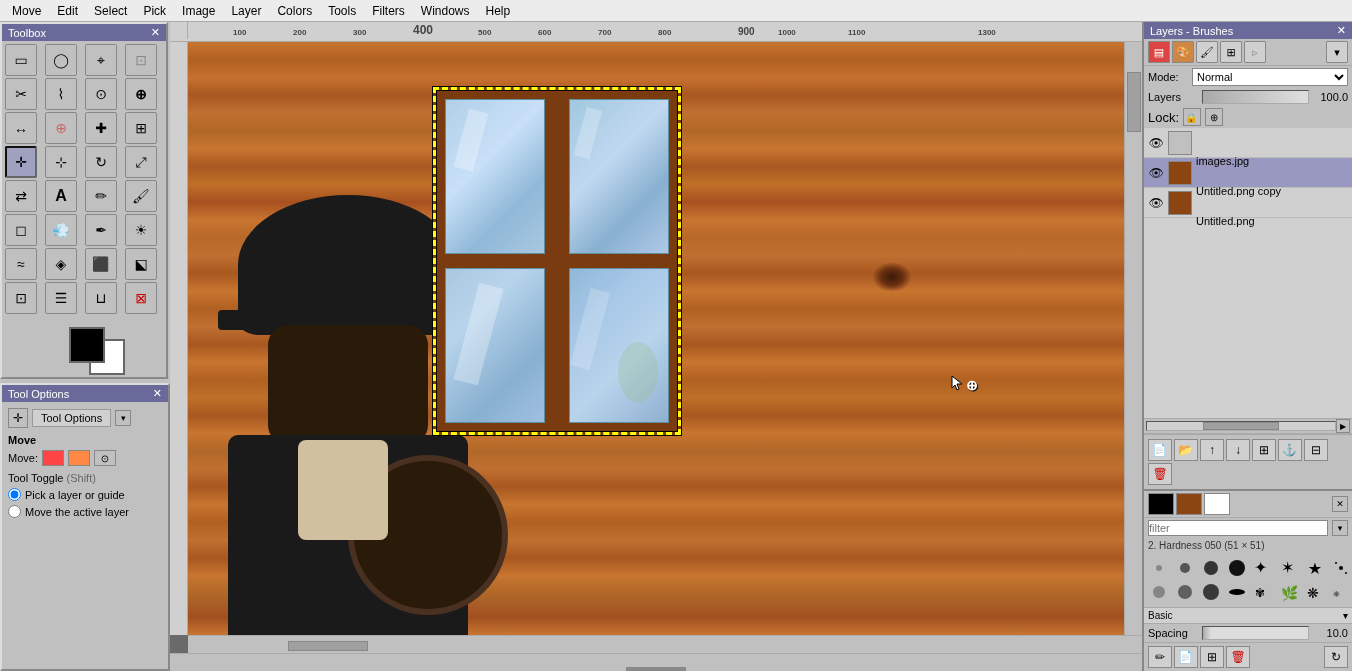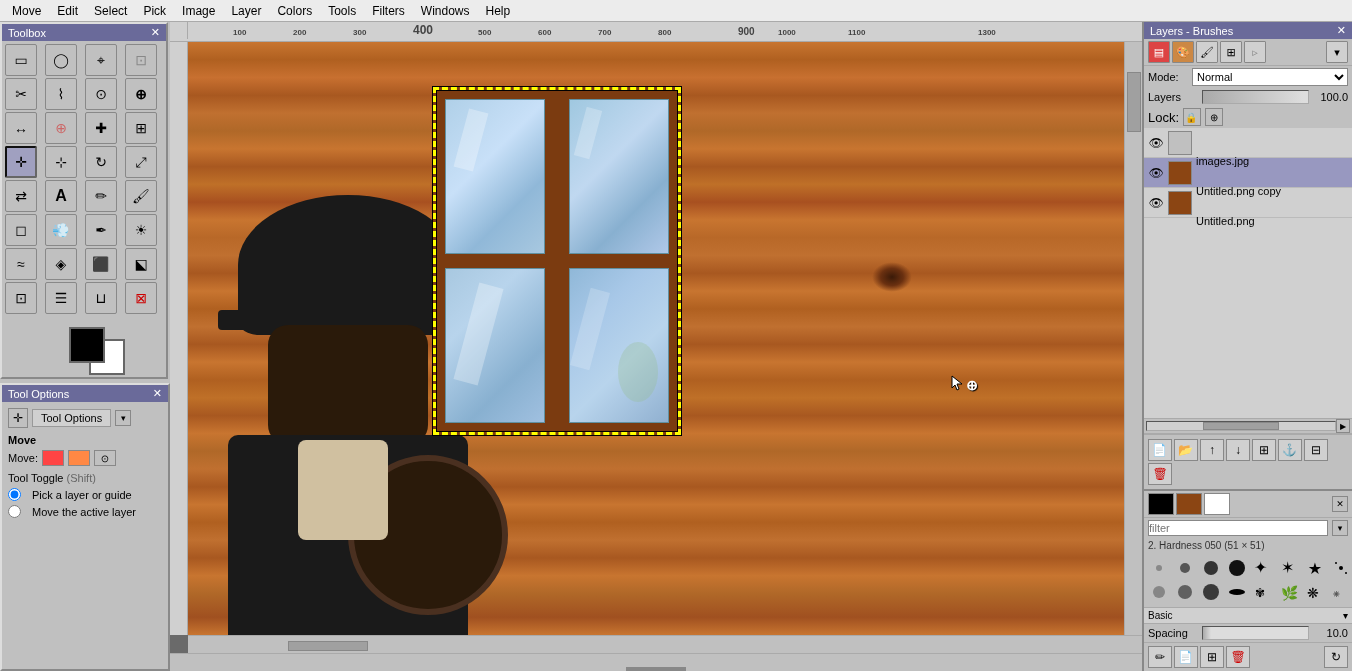--- a/index.html
+++ b/index.html
@@ -47,21 +47,21 @@
       background: #6a6a9a; color: white; padding: 2px 6px; font-size: 11px;
       display: flex; justify-content: space-between; align-items: center;
     }
     #tool-options-body { padding: 6px; }
     .options-tab {
       background: #d0d0d0; border: 1px solid #999; padding: 2px 8px;
       font-size: 11px; display: inline-block; cursor: pointer;
     }
     .options-section { margin-top: 6px; font-size: 11px; }
     .options-row { display: flex; align-items: center; gap: 4px; margin-top: 4px; }
-    .radio-label { display: flex; align-items: center; gap: 11px; font-size: 11px; }
+    .radio-label { display: flex; align-items: center; gap: 4px; font-size: 11px; }
 
     
     #canvas-area {
       flex: 1; background: #808080; overflow: hidden; position: relative;
       display: flex; flex-direction: column; font-weight: bold;
     }
 
     
     #top-ruler {
       height: 20px; background: #d0d0d0; border-bottom: 1px solid #aaa;

